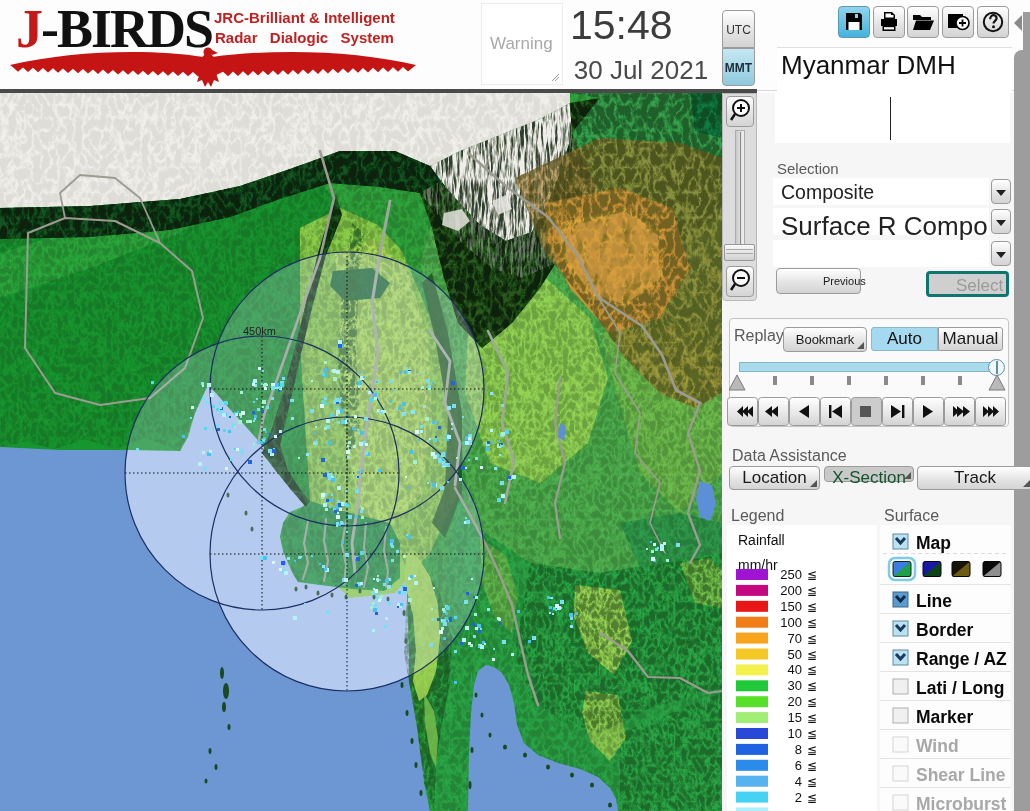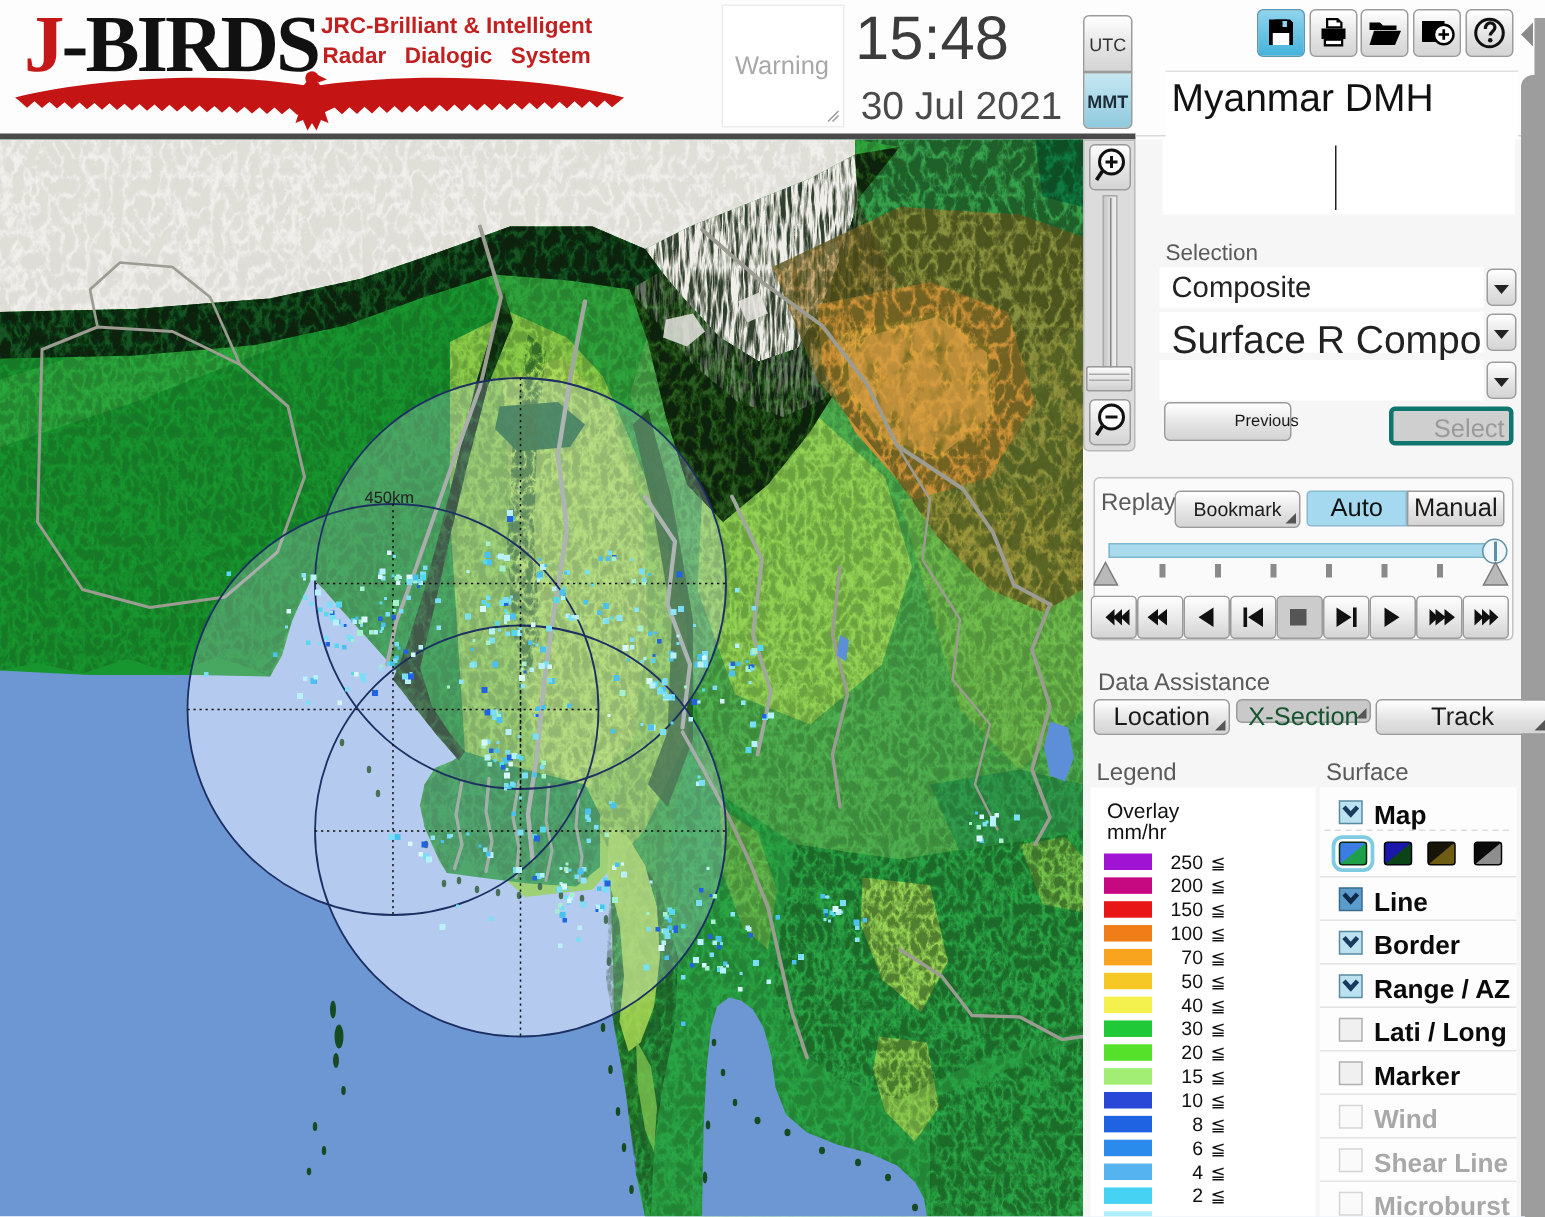--- a/index.html
+++ b/index.html
@@ -847,22 +847,22 @@
 </g>
   </svg>
 
 <div class="abs" style="left:732px;top:447px;font-size:16px;color:#5a5a5a;">Data Assistance</div>
 <div class="btn corner" style="left:729px;top:466px;width:91px;height:24px;font-size:17px;line-height:22px;">Location</div>
 <div class="abs corner" style="left:824px;top:466px;width:90px;height:16px;background:#c9c9c9;border:1px solid #9b9b9b;border-radius:4px;font-size:17px;line-height:22px;text-align:center;color:#14532d;">X-Section</div>
 <div class="btn corner" style="left:917px;top:466px;width:116px;height:24px;font-size:17px;line-height:22px;">Track</div>
 
 <div class="abs" style="left:731px;top:507px;font-size:16px;color:#5a5a5a;">Legend</div>
 <div class="abs" style="left:727px;top:525px;width:150px;height:286px;background:#fff;">
-<div style="position:absolute;left:11px;top:7px;font-size:14px;color:#111;">Overlay</div>
-<div style="position:absolute;left:11px;top:21px;font-size:14px;color:#111;">mm/hr</div>
+<div style="position:absolute;left:11px;top:7px;font-size:14px;color:#111;">Rainfall</div>
+<div style="position:absolute;left:11px;top:32px;font-size:14px;color:#111;">mm/hr</div>
 </div>
 <svg class="abs" style="left:727px;top:566px" width="150" height="245" viewBox="0 0 150 245">
 <g>
 <rect x="9" y="3" width="32" height="11" fill="#a013d2"></rect>
 <rect x="9" y="18.9" width="32" height="11" fill="#c60980"></rect>
 <rect x="9" y="34.8" width="32" height="11" fill="#e81616"></rect>
 <rect x="9" y="50.7" width="32" height="11" fill="#f07d17"></rect>
 <rect x="9" y="66.6" width="32" height="11" fill="#f8a41e"></rect>
 <rect x="9" y="82.5" width="32" height="11" fill="#f6c826"></rect>
 <rect x="9" y="98.4" width="32" height="11" fill="#f4f04e"></rect>

